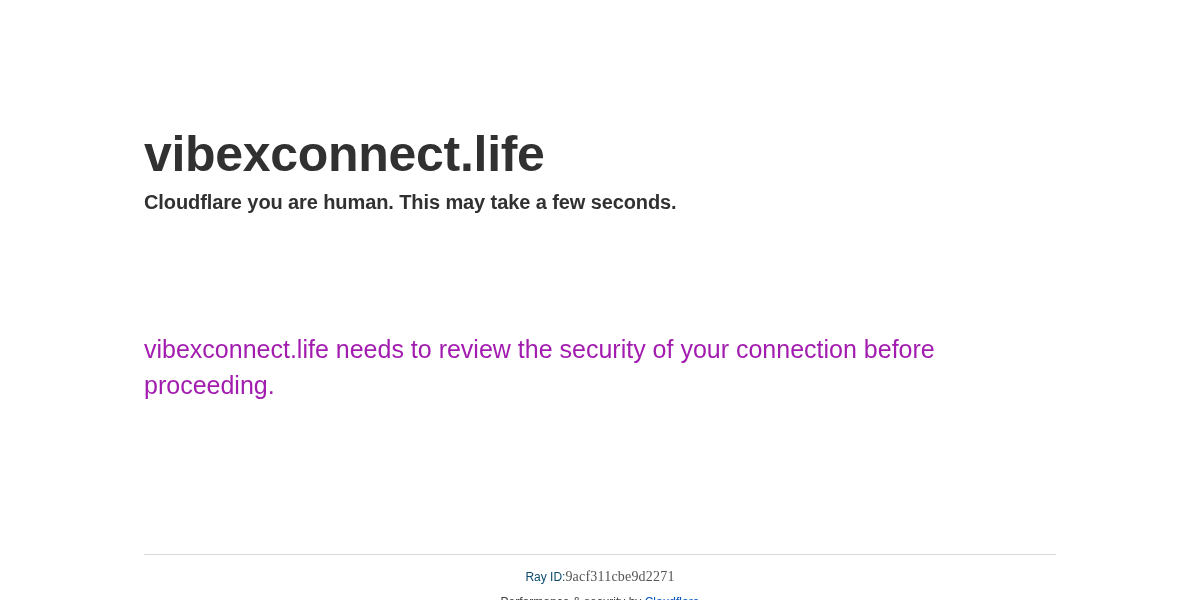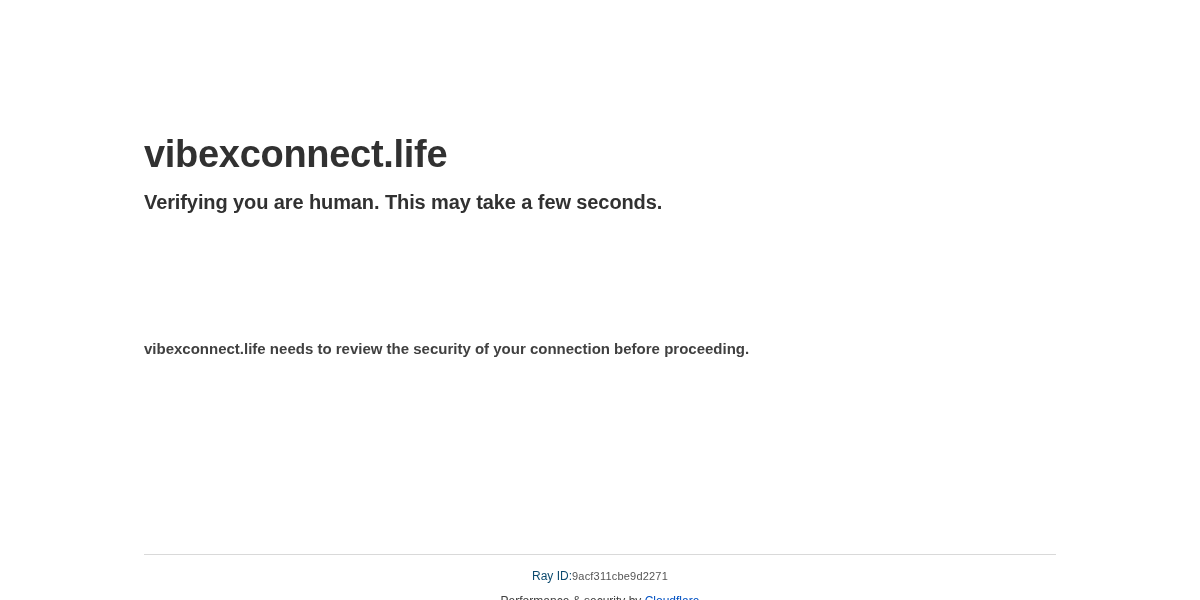--- a/index.html
+++ b/index.html
@@ -29,21 +29,21 @@
     width: 912px;
   }
 
   
   .header-block {
     padding-top: 131px;
   }
 
   .site-title {
     margin: 0;
-    font-size: 38px;
+    font-size: 50px;
     line-height: 46px;
     font-weight: 700;
     letter-spacing: -0.3px;
     color: #313131;
   }
 
   .site-subtitle {
     margin: 0;
     padding-top: 12px;
     font-size: 20px;
@@ -62,24 +62,24 @@
   .widget-inner {
     width: 300px;
     height: 65px;
   }
 
   
   .body-copy {
     margin: 0;
     padding-top: 10px;
     width: 800px;
-    font-size: 15px;
+    font-size: 25px;
     line-height: 36px;
-    font-weight: 700;
-    color: #404040;
+    font-weight: 400;
+    color: #a21caf;
   }
 
   
   .footer {
     position: absolute;
     left: 144px;
     top: 554px;
     width: 912px;
     border-top: 1px solid #d9d9d9;
     text-align: center;
@@ -94,22 +94,22 @@
     white-space: nowrap;
   }
 
   .rayid-label {
     font-family: "Liberation Sans", "DejaVu Sans", sans-serif;
     font-size: 12px;
     color: #0c4a6e;
   }
 
   .rayid-value {
-    font-family: Liberation Sans, sans-serif;
-    font-size: 11px;
+    font-family: Liberation Serif, serif;
+    font-size: 14px;
     color: #555555;
     letter-spacing: 0.2px;
   }
 
   .footer-attribution {
     padding-top: 10px;
     font-size: 12px;
     line-height: 15px;
     color: #404040;
     white-space: nowrap;
@@ -122,21 +122,21 @@
 </style>
 </head>
 <body>
 
 <div class="page">
 
   <div class="content-wrap">
 
     <div class="header-block">
       <h1 class="site-title">vibexconnect.life</h1>
-      <h2 class="site-subtitle">Verifying you are human. This may take a few seconds.</h2>
+      <h2 class="site-subtitle">Cloudflare you are human. This may take a few seconds.</h2>
     </div>
 
     <div class="widget-slot">
       <div class="widget-inner"></div>
     </div>
 
     <p class="body-copy">vibexconnect.life needs to review the security of your connection before proceeding.</p>
 
   </div>
 

